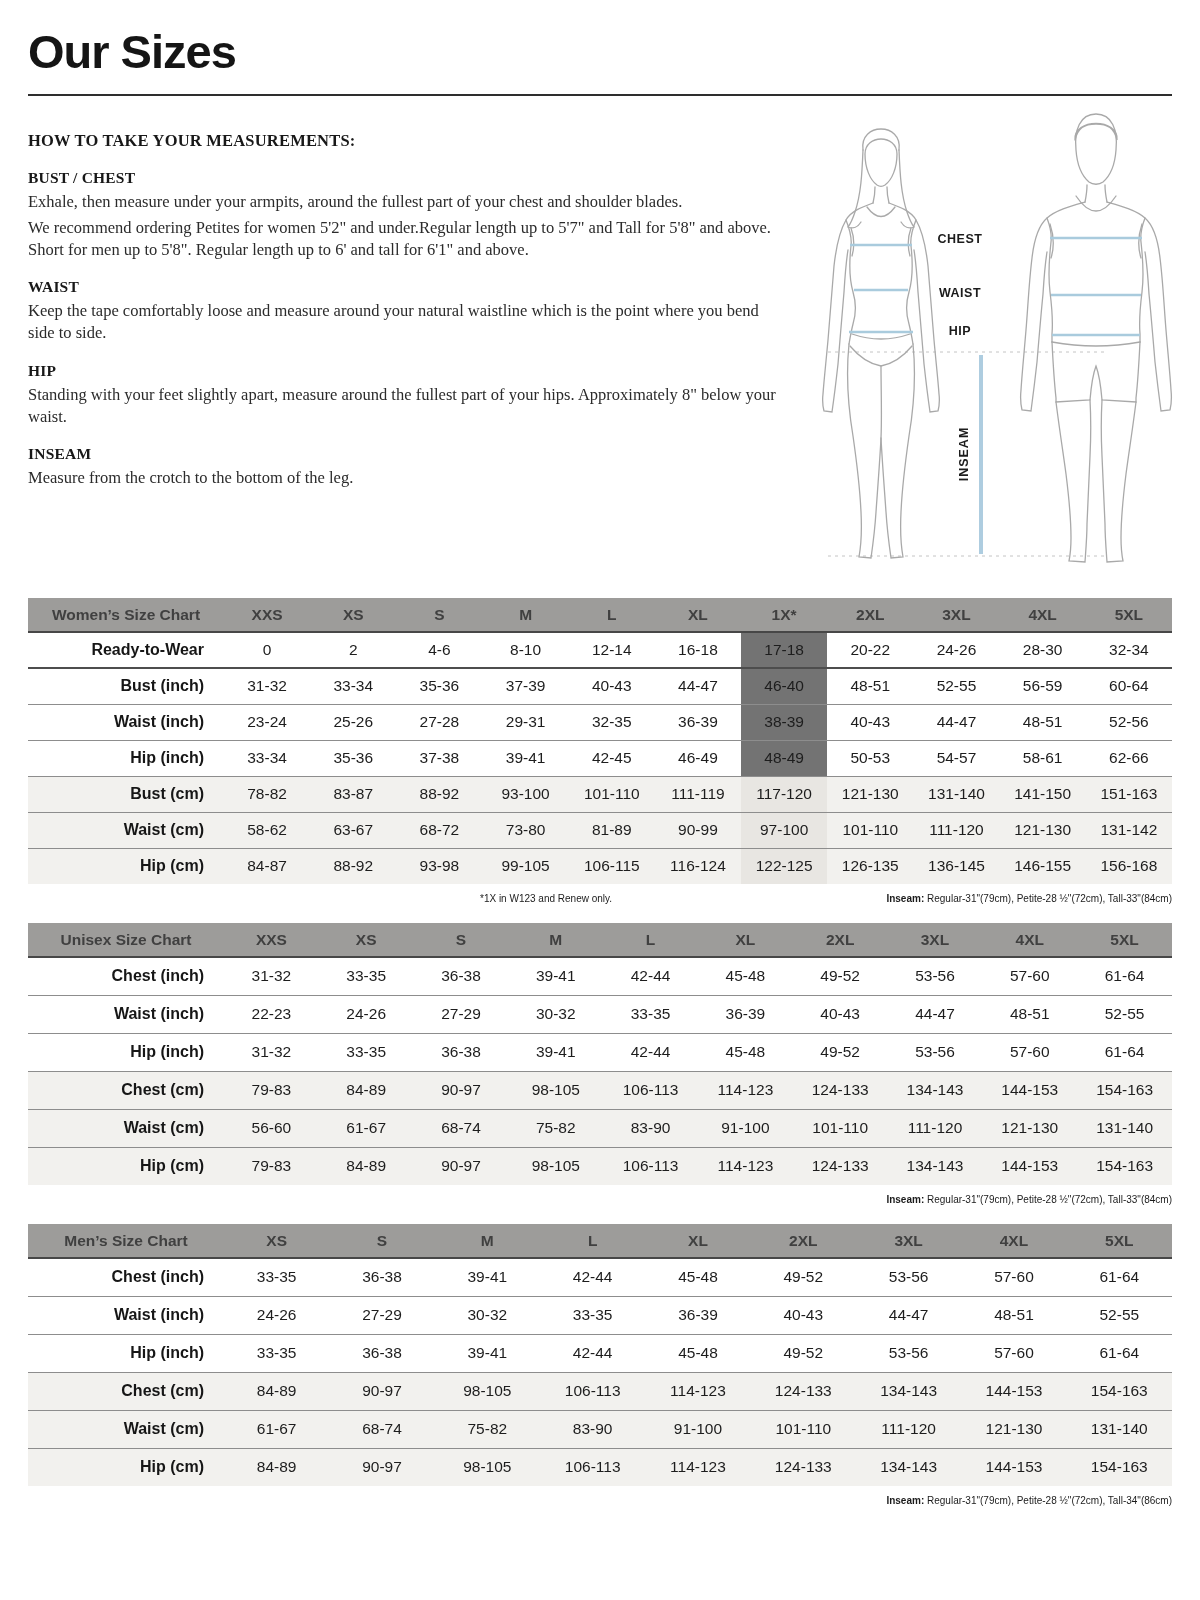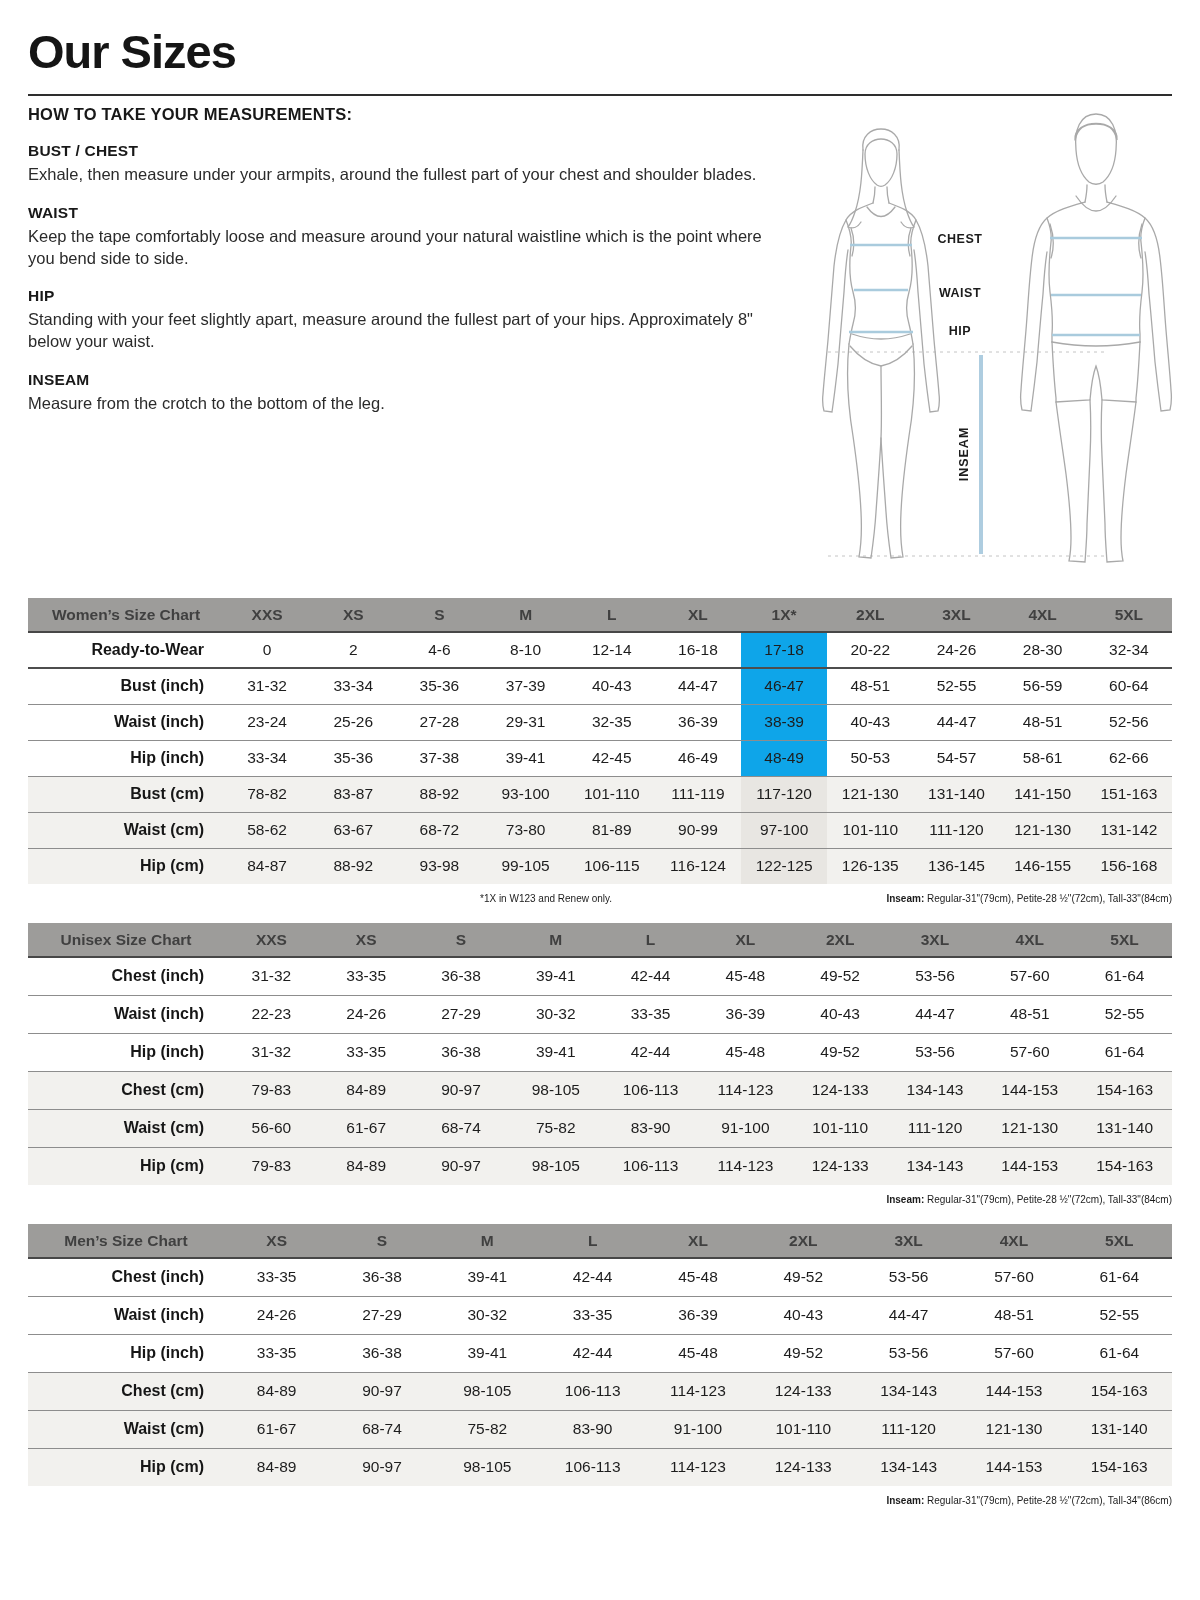--- a/index.html
+++ b/index.html
@@ -11,21 +11,21 @@
   .page { padding:0 28px; }
 
   
   h1[data-name="page-title"] {
     font-size:47px; font-weight:800; letter-spacing:-1px; color:#151515; padding-top:24px;
   }
   .rule { border-top:2px solid #2e2e2e; margin-top:15px; }
 
   
   .top { position:relative; height:502px; }
-  .left-col { width:755px; padding-top:9px; }
+  .left-col { width:755px; padding-top:35px;font-family:Liberation Serif, serif; }
   h2[data-name="instructions-heading"] { font-size:16.5px; font-weight:700; color:#181818; letter-spacing:.2px; }
   .sec-title { font-size:15.5px; font-weight:700; color:#181818; margin-top:18px; letter-spacing:.2px; }
   .sec-body { font-size:16.5px; line-height:1.32; color:#2b2b2b; margin-top:4px; }
 
   .diagram { position:absolute; top:8px; right:-8px; width:392px; height:470px; }
   .diagram svg text { font-family:"Liberation Sans", sans-serif; font-weight:700; fill:#1c1c1c; }
 
   
   .table-block { margin-bottom:19px; }
   table.size-table { border-collapse:collapse; table-layout:fixed; width:1144px; }
@@ -35,21 +35,21 @@
   }
   table.size-table td {
     height:36px; font-size:15.5px; text-align:center; color:#1d1d1d;
     border-bottom:1px solid #8d8d8d;
   }
   table.unisex td, table.mens td { height:38px; }
   table.size-table tbody tr:last-child td { border-bottom:none;margin-left:16px; }
   table.size-table tr.strong td { border-bottom:2px solid #4d4d4d; }
   table.size-table td.rlabel { font-weight:700; text-align:right; padding-right:20px; font-size:16px; color:#161616; }
   table.size-table tr.shaded td { background:#f2f1ee; }
-  table.size-table td.hl { background:#0ea5e9; }
+  table.size-table td.hl { background:#737373; }
   table.size-table tr.shaded td.hl { background:#e8e6e2; }
 
   .footnote-row {
     display:flex; justify-content:flex-end; align-items:baseline;
     margin-top:9px; font-size:10px; color:#1b1b1b;
   }
   .fn-left { margin-right:auto; margin-left:452px; }
   .fn-right b { font-weight:700; }
 </style>
 </head>
@@ -59,20 +59,21 @@
 
   <h1 data-name="page-title">Our Sizes</h1>
   <div class="rule" data-name="title-divider"></div>
 
   <div class="top" data-name="measurement-section">
     <div class="left-col" data-name="measurement-instructions">
       <h2 data-name="instructions-heading">HOW TO TAKE YOUR MEASUREMENTS:</h2>
       <div id="sections" data-name="instruction-sections">
           <h3 class="sec-title" data-name="section-title-0">BUST / CHEST</h3>
           <p class="sec-body" data-name="section-body-0">Exhale, then measure under your armpits, around the fullest part of your chest and shoulder blades.</p>
+          <p class="sec-body" data-name="section-body-1">We recommend ordering Petites for women 5'2" and under.Regular length up to 5'7" and Tall for 5'8" and above. Short for men up to 5'8". Regular length up to 6' and tall for 6'1" and above.</p>
           <h3 class="sec-title" data-name="section-title-2">WAIST</h3>
           <p class="sec-body" data-name="section-body-2">Keep the tape comfortably loose and measure around your natural waistline which is the point where you bend side to side.</p>
           <h3 class="sec-title" data-name="section-title-3">HIP</h3>
           <p class="sec-body" data-name="section-body-3">Standing with your feet slightly apart, measure around the fullest part of your hips. Approximately 8" below your waist.</p>
           <h3 class="sec-title" data-name="section-title-4">INSEAM</h3>
           <p class="sec-body" data-name="section-body-4">Measure from the crotch to the bottom of the leg.</p>
         </div>
     </div>
 
     <div class="diagram" data-name="body-measurement-diagram">
@@ -185,21 +186,21 @@
               <td data-name="size-value">32-34</td>
             </tr>
             <tr data-name="table-row-bust-inch-">
               <td class="rlabel" data-name="row-label">Bust (inch)</td>
               <td data-name="size-value">31-32</td>
               <td data-name="size-value">33-34</td>
               <td data-name="size-value">35-36</td>
               <td data-name="size-value">37-39</td>
               <td data-name="size-value">40-43</td>
               <td data-name="size-value">44-47</td>
-              <td data-name="size-value" class="hl">46-47</td>
+              <td data-name="size-value" class="hl">46-40</td>
               <td data-name="size-value">48-51</td>
               <td data-name="size-value">52-55</td>
               <td data-name="size-value">56-59</td>
               <td data-name="size-value">60-64</td>
             </tr>
             <tr data-name="table-row-waist-inch-">
               <td class="rlabel" data-name="row-label">Waist (inch)</td>
               <td data-name="size-value">23-24</td>
               <td data-name="size-value">25-26</td>
               <td data-name="size-value">27-28</td>

